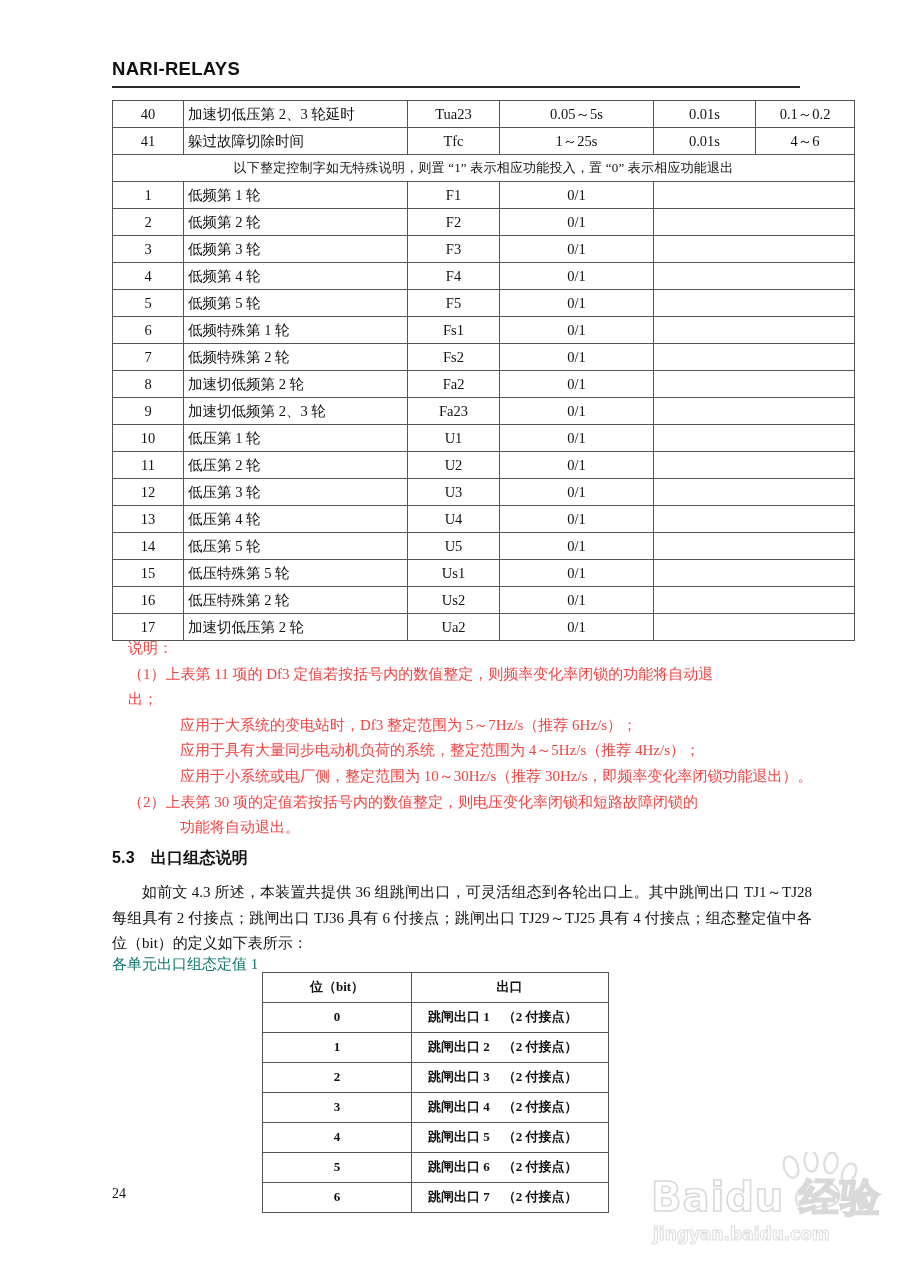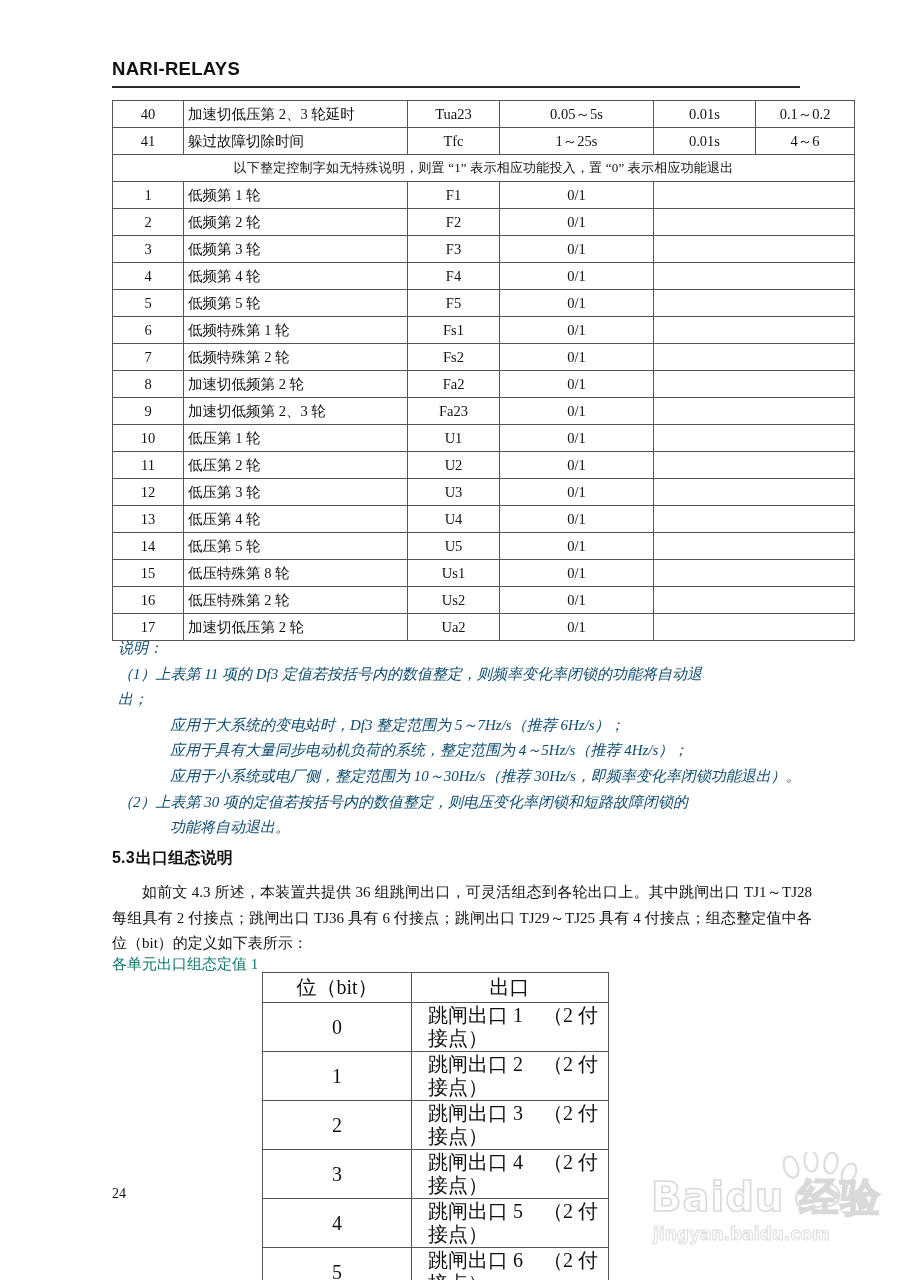--- a/index.html
+++ b/index.html
@@ -81,44 +81,43 @@
 
   .row-note td {
     text-align: center;
     font-size: 13px;
     letter-spacing: 0.2px;
   }
 
   
   .para-block {
     position: absolute;
-    left: 118px;
+    left: 128px;
     top: 636px;
     width: 700px;
     font-size: 15px;
     line-height: 25.6px;
-    color: #0c4a6e;
-    font-style: italic;
+    color: #ef4444;
   }
   .p-flush { text-indent: 0; }
   .p-indent2 { padding-left: 52px; }
   .p-cont    { padding-left: 52px; }
 
   
   .sec-heading {
     position: absolute;
     left: 112px;
     top: 848px;
     font-family: "Liberation Sans", "DejaVu Sans", sans-serif;
     font-size: 16px;
     font-weight: bold;
     color: #111;
     letter-spacing: 0.2px;
   }
-  .sec-heading .secnum { font-weight: bold; margin-right: 1px; }
+  .sec-heading .secnum { font-weight: bold; margin-right: 16px; }
 
   .para-53 {
     position: absolute;
     left: 112px;
     top: 880px;
     width: 700px;
     font-size: 15px;
     line-height: 25.6px;
     color: #111;
     text-align: justify;
@@ -138,23 +137,24 @@
     position: absolute;
     left: 262px;
     top: 972px;
     width: 341px;
     border-collapse: collapse;
     table-layout: fixed;
   }
   .tbl-bits td {
     border: 1px solid #555;
     height: 27px;
-    font-size: 20px;
+    font-size: 13px;
     color: #111;
     line-height: 1.15;
+    font-weight: bold;
   }
   .b-bit { width: 146px; text-align: center; }
   .b-out { width: 195px; text-align: left; padding-left: 16px; }
   .b-out-head { text-align: center; padding-left: 0; }
 
   
   .page-number {
     position: absolute;
     left: 112px;
     top: 1186px;
@@ -327,21 +327,21 @@
       </tr>
       <tr>
         <td class="c-no">14</td>
         <td class="c-name">低压第 5 轮</td>
         <td class="c-sym">U5</td>
         <td class="c-range">0/1</td>
         <td class="c-rec" colspan="2"></td>
       </tr>
       <tr>
         <td class="c-no">15</td>
-        <td class="c-name">低压特殊第 8 轮</td>
+        <td class="c-name">低压特殊第 5 轮</td>
         <td class="c-sym">Us1</td>
         <td class="c-range">0/1</td>
         <td class="c-rec" colspan="2"></td>
       </tr>
       <tr>
         <td class="c-no">16</td>
         <td class="c-name">低压特殊第 2 轮</td>
         <td class="c-sym">Us2</td>
         <td class="c-range">0/1</td>
         <td class="c-rec" colspan="2"></td>

